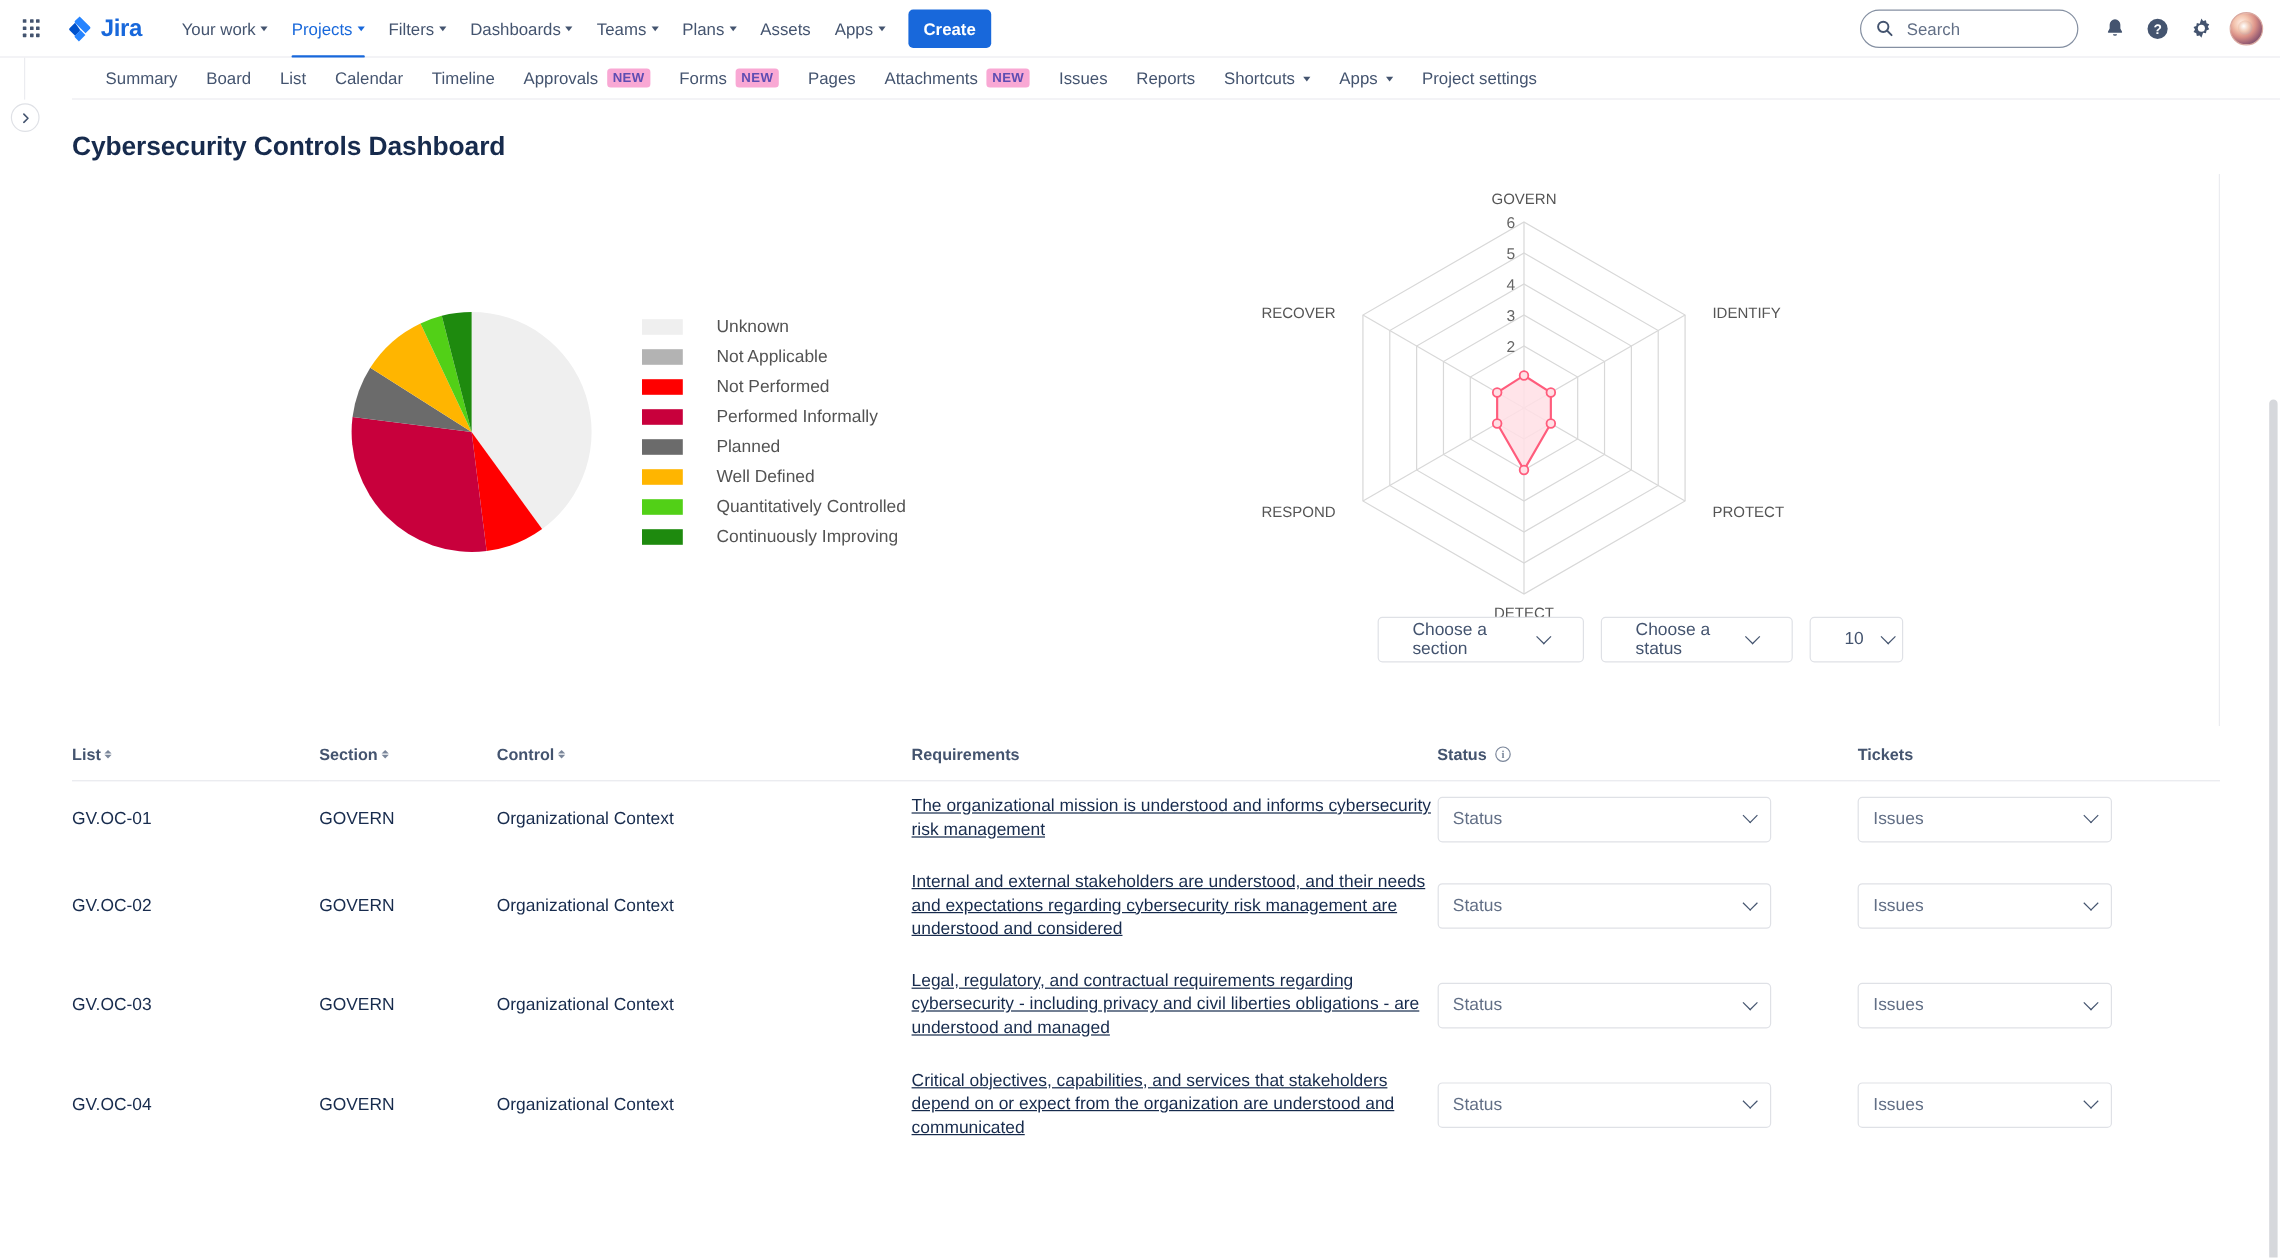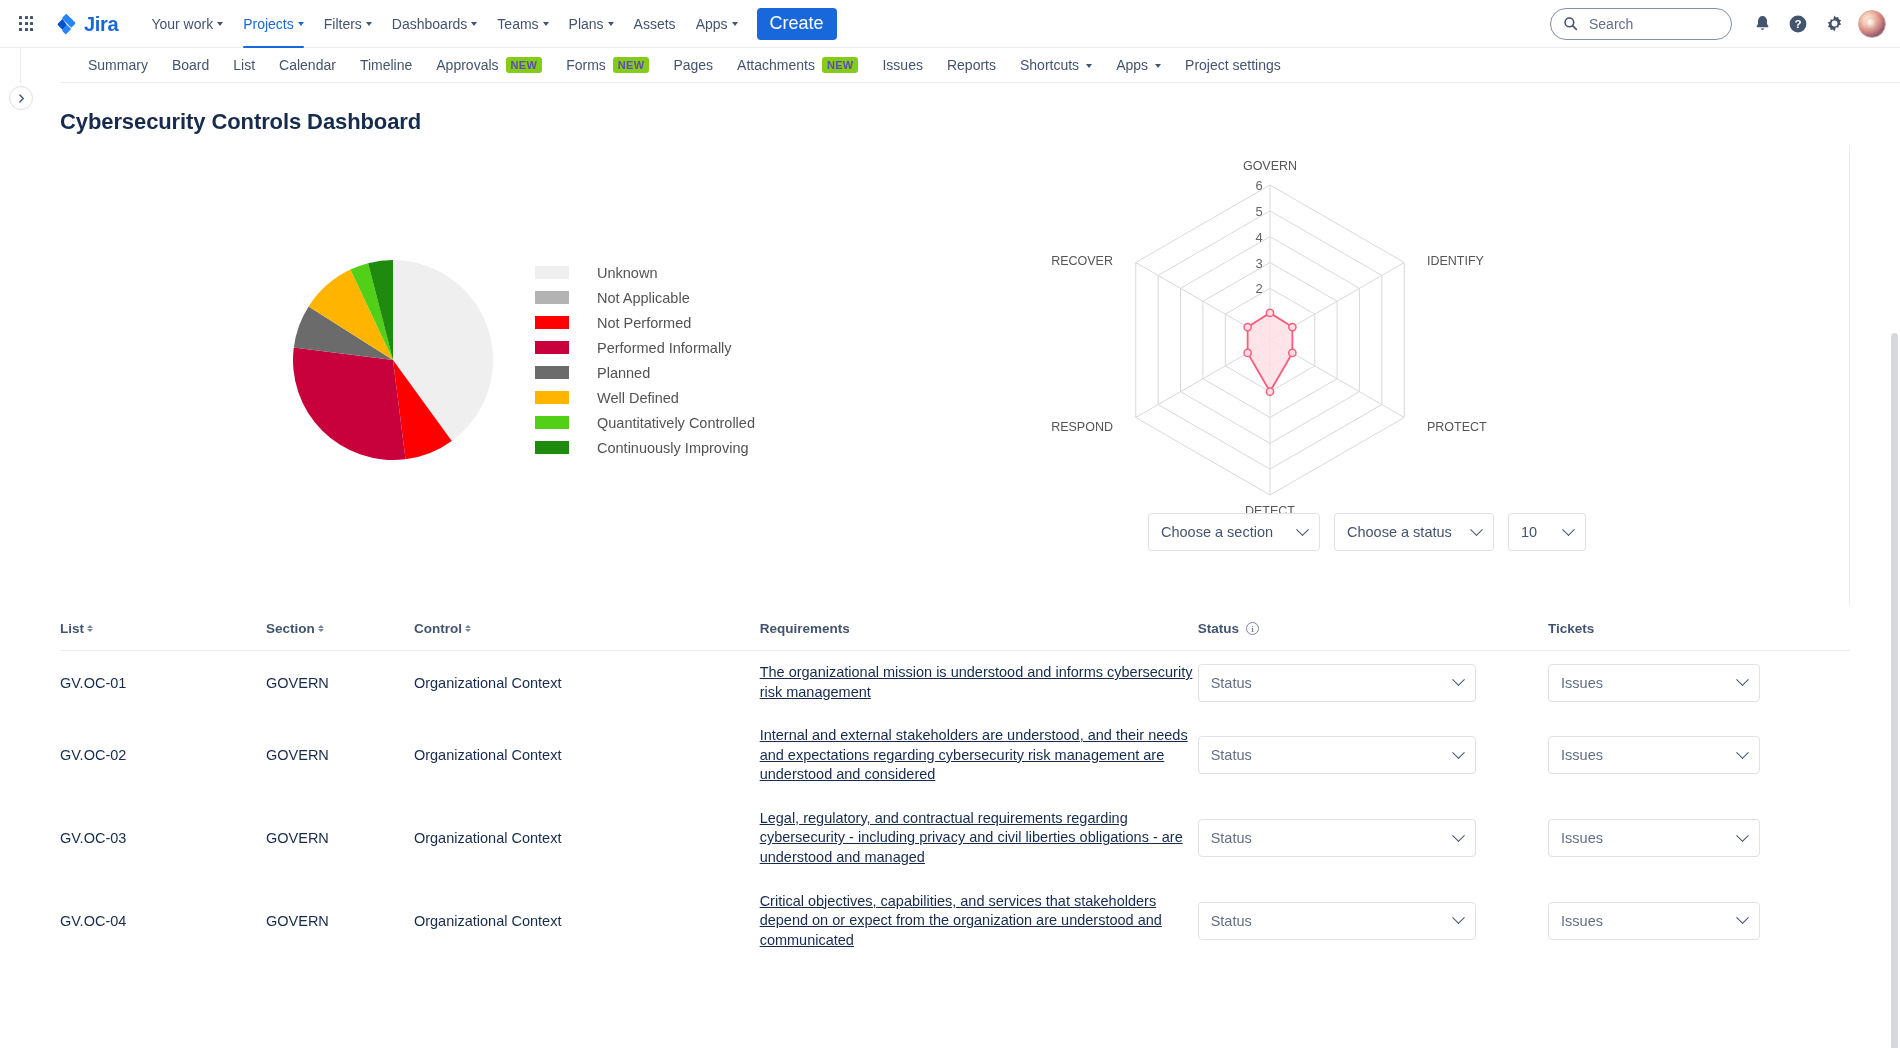--- a/index.html
+++ b/index.html
@@ -69,21 +69,21 @@
     border-left: 3.8px solid transparent;
     border-right: 3.8px solid transparent;
     border-top: 4.6px solid currentColor;
     margin-top: 1px;
   }
 
   .create-btn {
     margin-left: 10px;
     height: 32px; padding: 0 13px;
     background: #1868DB; color: #ffffff;
-    font-size: 18px; font-weight: 400;
+    font-size: 14px; font-weight: 700;
     border: none; border-radius: 4px; cursor: pointer;
     font-family: inherit;
   }
 
   .nav-right {
     margin-left: auto;
     display: flex; align-items: center; gap: 4px;
   }
   .searchbox {
     display: flex; align-items: center; gap: 11px;
@@ -151,21 +151,21 @@
   .tab {
     display: flex; align-items: center; gap: 7px;
     height: 34px; padding: 0 12px;
     font-size: 14px; color: #44546F;
     cursor: pointer; white-space: nowrap;
     border-radius: 4px 4px 0 0;
   }
   .tab:first-child { padding-left: 8px; }
   .badge-new {
     font-size: 11px; font-weight: 700; letter-spacing: 0.3px;
-    color: #5E4DB2; background: #84cc16;
+    color: #5E4DB2; background: #f9a8d4;
     padding: 1px 5px; border-radius: 3px;
     line-height: 14px;
   }
   .tab .caret { border-top-color: #44546F; }
 
   
   .page {
     padding: 26px 0 0 60px;
     position: relative;
     height: calc(1048px - 48px - 62px - 35px);
@@ -208,21 +208,21 @@
   }
   .radar-legend-label { font-size: 14.5px; color: #333333; }
 
   .controls-row {
     display: flex; gap: 14px;
     justify-content: flex-end;
     margin-top: -16px; padding-right: 54px;
   }
   .select {
     display: flex; align-items: center; justify-content: space-between;
-    height: 38px; padding: 0 12px;
+    height: 38px; padding: 0 28px;
     border: 1px solid #DFE1E6; border-radius: 4px;
     background: #ffffff; cursor: pointer;
     font-size: 14.5px; color: #44546F;
     gap: 16px;
   }
   .select.sec { width: 172px; }
   .select.sts { width: 160px; }
   .select.num { width: 78px; }
   .chev {
     width: 9px; height: 9px;

